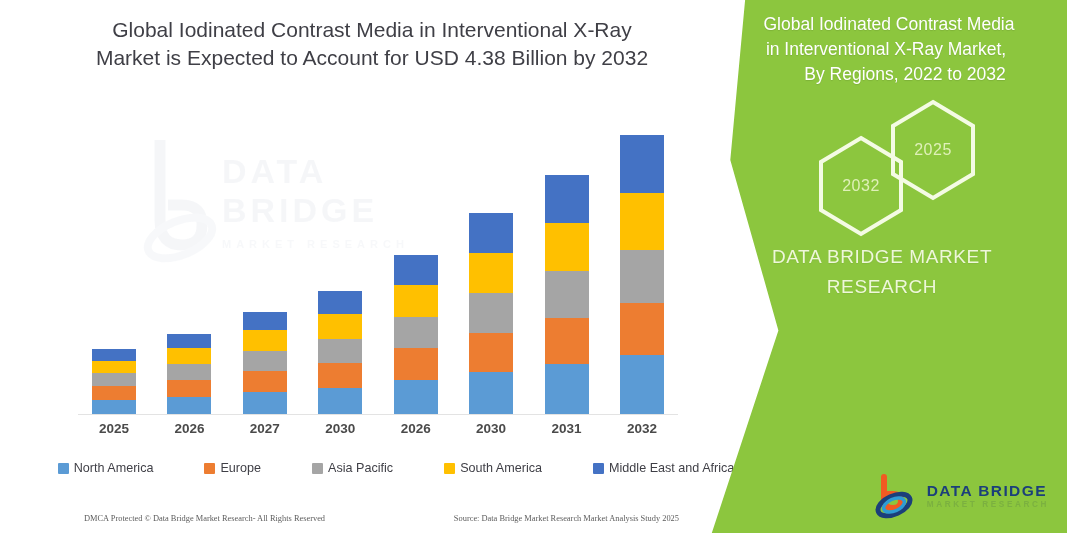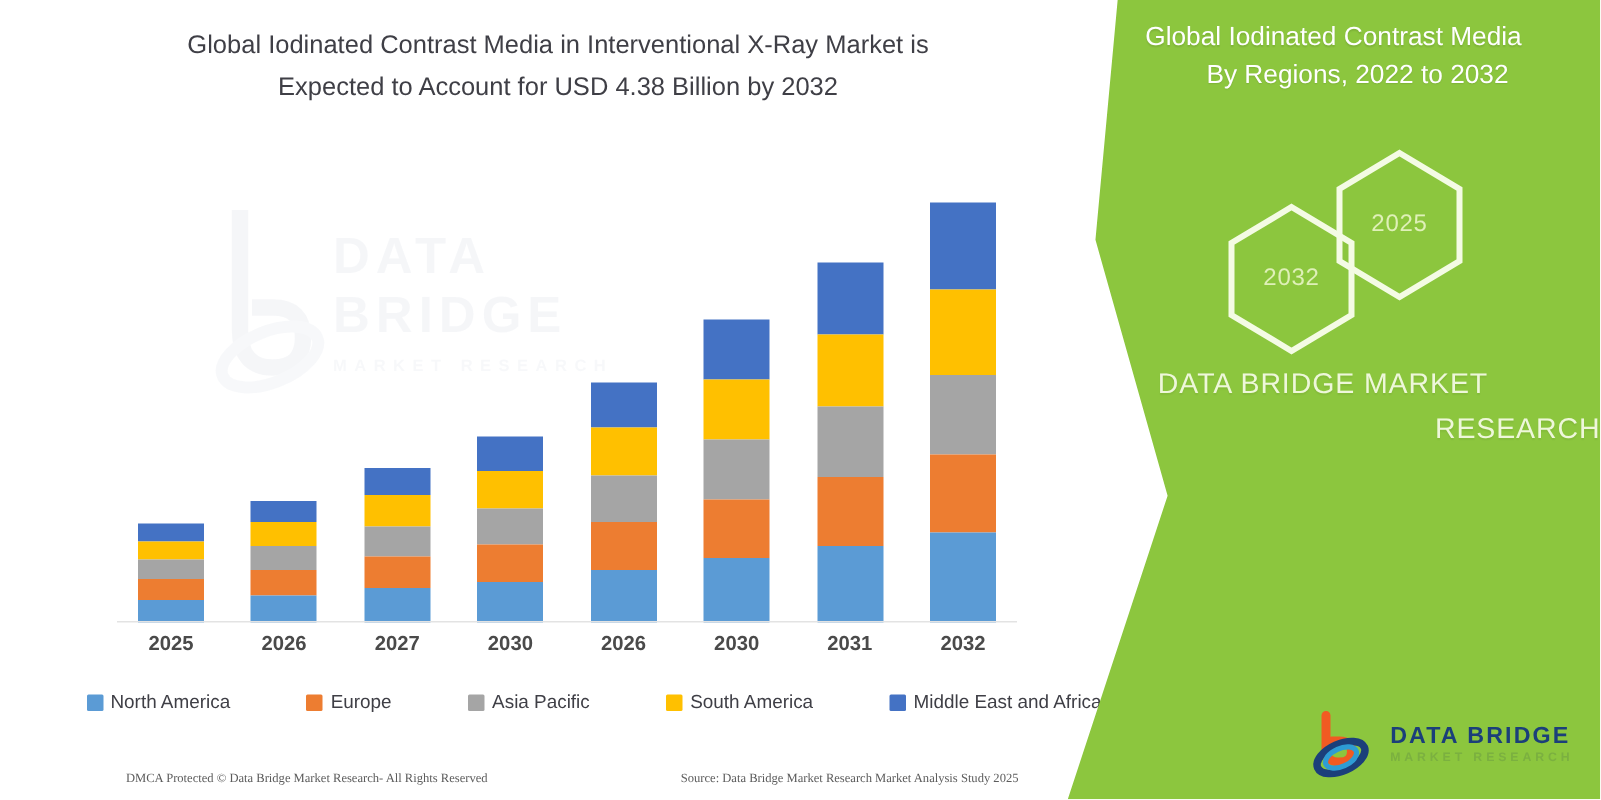--- a/index.html
+++ b/index.html
@@ -54,21 +54,21 @@
   .brand-text {
     position: absolute;
     top: 242px; left: 0; width: 100%;
     text-align: center;
     color: #eef7da;
     font-size: 19px;
     line-height: 30px;
     letter-spacing: .6px;
     text-shadow: 0 1px 1px rgba(0,0,0,.06);
   }
-  .brand-text .b2 { display:block;text-align:right; }
+  .brand-text .b2 { display:block; }
 
   
   .logo-wrap {
     position: absolute;
     right: 18px; bottom: 14px;
     display: flex; align-items: center; gap: 9px;
   }
   .logo-mark { width: 46px; height: 46px; position: relative; }
   .logo-words { line-height: 1.05; }
   .logo-words .lw1 {
@@ -80,21 +80,21 @@
     color: #7bb040; font-weight: 700; margin-top: 2px;
   }
 
   
   .chart-area { position: absolute; top: 0; left: 0; width: 712px; height: 533px; }
 
   .chart-title {
     position: absolute;
     top: 16px; left: 92px; width: 560px;
     text-align: center;
-    font-size: 17px;
+    font-size: 21px;
     line-height: 28px;
     color: #3f3f46;
     font-weight: 400;
   }
 
   
   .watermark {
     position: absolute;
     top: 130px; left: 140px;
     width: 290px; height: 150px;
@@ -305,20 +305,21 @@
     <div class="footer">
       <span>DMCA Protected © Data Bridge Market Research- All Rights Reserved</span>
       <span>Source: Data Bridge Market Research Market Analysis Study 2025</span>
     </div>
   </div>
 
   <div class="green-panel">
 
     <div class="green-title">
       <span class="line l1">Global Iodinated Contrast Media</span>
+      <span class="line l2">in Interventional X-Ray Market,</span>
       <span class="line l3">By Regions, 2022 to 2032</span>
     </div>
 
     <div class="hexes">
       <div class="hex hex-2032">
         <svg viewBox="0 0 92 104">
           <polygon points="46,4 86,28 86,76 46,100 6,76 6,28" fill="none" stroke="#f4fbe4" stroke-width="4"></polygon>
         </svg>
         <span class="hex-label">2032</span>
       </div>

